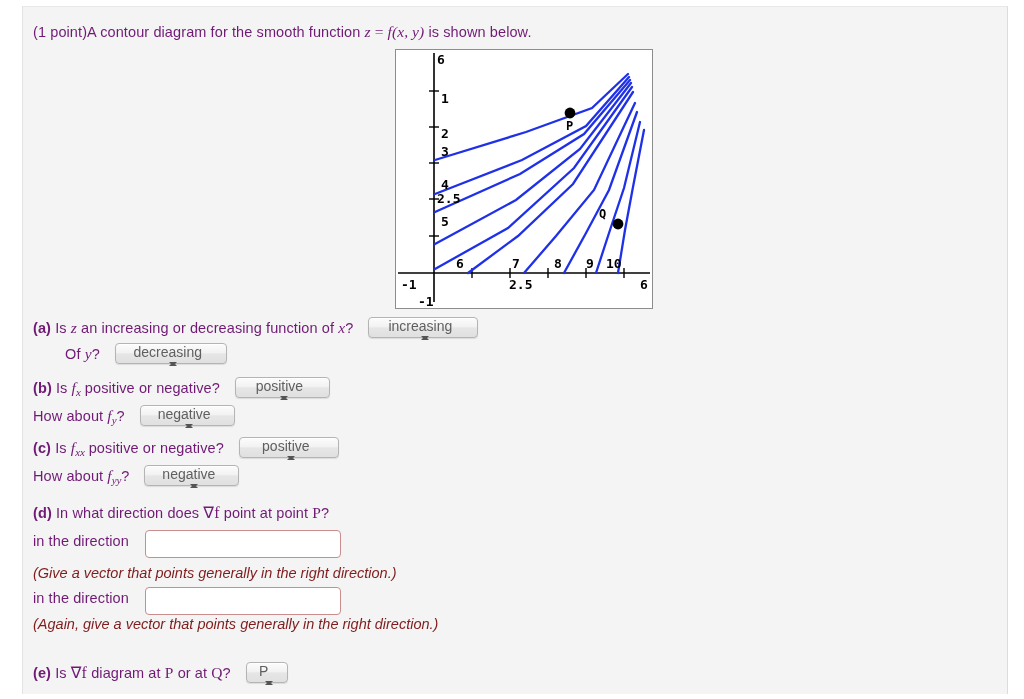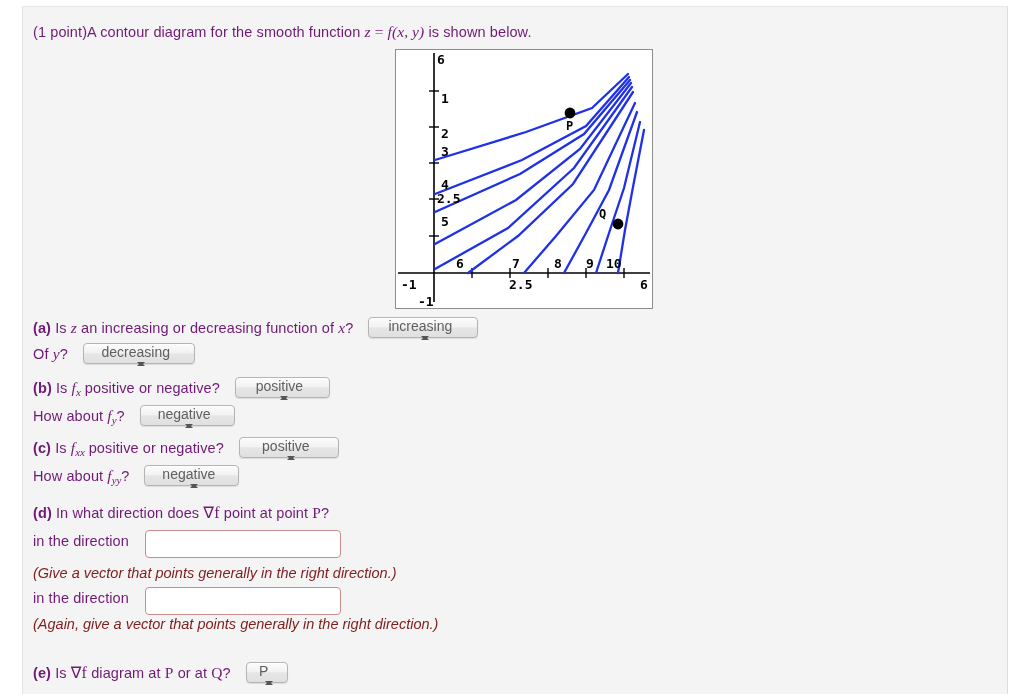--- a/index.html
+++ b/index.html
@@ -249,21 +249,21 @@
     </div>
 
     <div class="qblock" style="top:310px;">
       <div class="row">
         <span class="qtext row-label"><span class="bold">(a)</span> <span>Is </span><span class="mathvar">z</span><span> an increasing or decreasing function of </span><span class="mathvar">x</span><span>?</span></span>
         <span class="select" style="width:110px;">
           <span class="sel-text">increasing</span>
           <span class="arrows"></span>
         </span>
       </div>
-      <div class="row" style="margin-top:2px;">
+      <div class="row" style="margin-top:2px;margin-left:32px;">
         <span class="qtext row-label"><span>Of </span><span class="mathvar">y</span><span>?</span></span>
         <span class="select" style="width:112px;">
           <span class="sel-text">decreasing</span>
           <span class="arrows"></span>
         </span>
       </div>
     </div>
 
     <div class="qblock" style="top:370px;">
       <div class="row">

